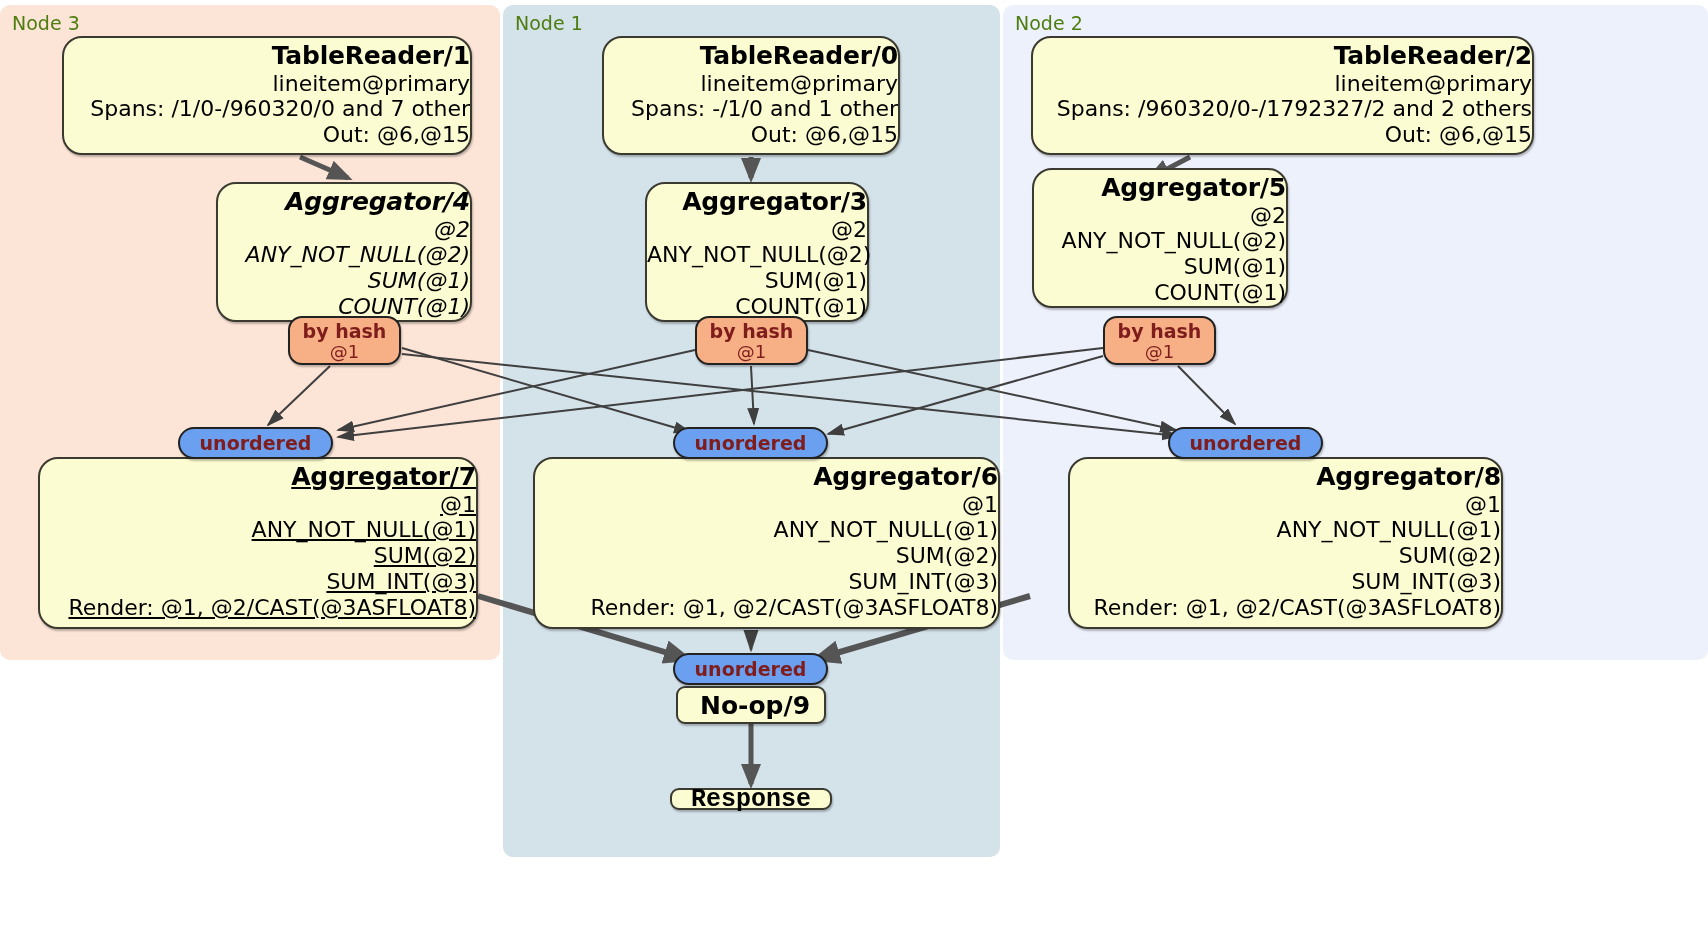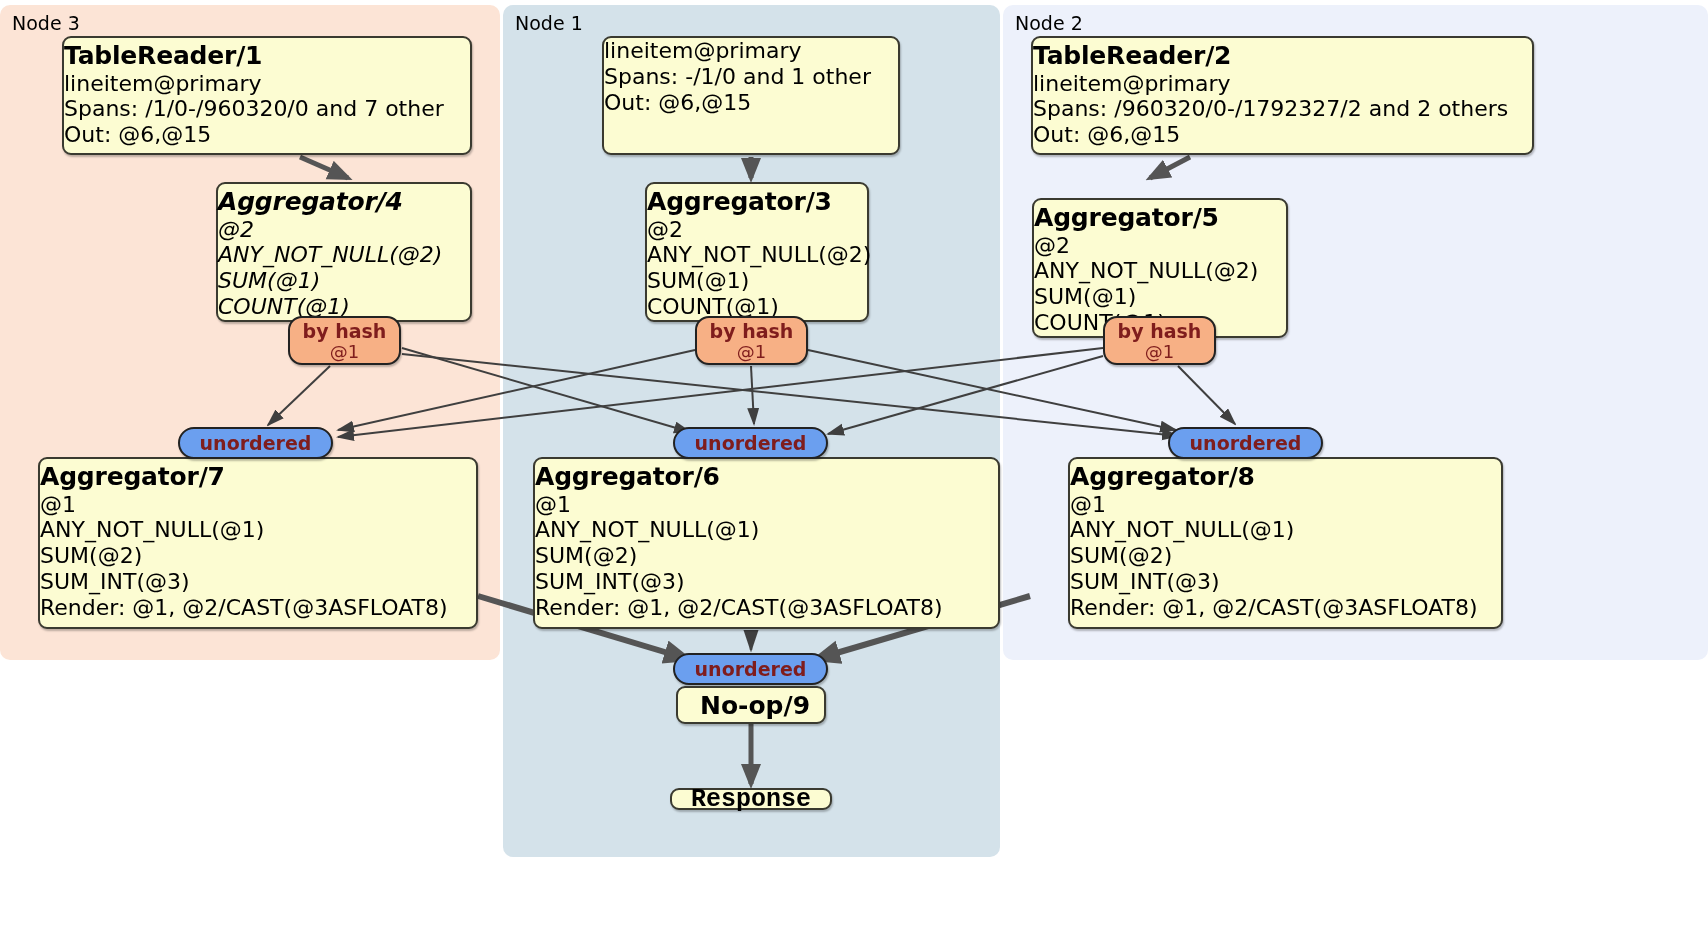--- a/index.html
+++ b/index.html
@@ -2,30 +2,30 @@
 <html><head>
 <meta charset="utf-8">
 <title>Distributed Query Plan</title>
 <style>
   html,body{margin:0;padding:0;background:#ffffff;}
   body{width:1708px;height:940px;position:relative;overflow:hidden;
        font-family:"DejaVu Sans","Liberation Sans",sans-serif;}
   #stage{position:absolute;left:0;top:0;width:1708px;height:940px;}
 
   .node-panel{position:absolute;border-radius:10px;box-sizing:border-box;}
-  .node-label{position:absolute;font-size:19px;color:#000000;
+  .node-label{position:absolute;font-size:19px;color:#4d7c0f;
               font-family:"DejaVu Sans","Liberation Sans",sans-serif;
               white-space:nowrap;}
 
   svg.edges{position:absolute;left:0;top:0;width:1708px;height:940px;
             pointer-events:none;}
 
   .proc{position:absolute;box-sizing:border-box;
-        background:#fcfcd2;border:2px solid #3a3a30;border-radius:9px;
-        text-align:left;line-height:1.18;color:#000;
+        background:#fcfcd2;border:2px solid #3a3a30;border-radius:20px;
+        text-align:right;line-height:1.18;color:#000;
         box-shadow:1px 2px 2px rgba(0,0,0,0.25);}
   .proc .ttl{font-weight:bold;font-size:25px;letter-spacing:-0.2px;
              display:block;padding-top:3px;}
   .proc .ln{font-size:22px;display:block;white-space:nowrap;}
 
   .badge{position:absolute;box-sizing:border-box;text-align:center;
          border:2px solid #222;color:#7f1d1d;line-height:1.1;
          box-shadow:1px 2px 2px rgba(0,0,0,0.25);}
   .badge .b1{font-weight:bold;font-size:19px;display:block;}
   .badge .b2{font-size:18px;display:block;}
@@ -97,20 +97,21 @@
   </svg>
 
   <div id="boxes">
       <div class="proc" style="left: 62px; top: 36px; width: 410px; height: 119px;">
         <span class="ttl">TableReader/1</span>
         <span class="ln">lineitem@primary</span>
         <span class="ln">Spans: /1/0-/960320/0 and 7 other</span>
         <span class="ln">Out: @6,@15</span>
       </div>
       <div class="proc" style="left: 602px; top: 36px; width: 298px; height: 119px;">
+        <span class="ttl">TableReader/0</span>
         <span class="ln">lineitem@primary</span>
         <span class="ln">Spans: -/1/0 and 1 other</span>
         <span class="ln">Out: @6,@15</span>
       </div>
       <div class="proc" style="left: 1031px; top: 36px; width: 503px; height: 119px;">
         <span class="ttl">TableReader/2</span>
         <span class="ln">lineitem@primary</span>
         <span class="ln">Spans: /960320/0-/1792327/2 and 2 others</span>
         <span class="ln">Out: @6,@15</span>
       </div>
@@ -121,28 +122,28 @@
         <span class="ln">SUM(@1)</span>
         <span class="ln">COUNT(@1)</span>
       </div>
       <div class="proc" style="left: 645px; top: 182px; width: 224px; height: 140px;">
         <span class="ttl">Aggregator/3</span>
         <span class="ln">@2</span>
         <span class="ln">ANY_NOT_NULL(@2)</span>
         <span class="ln">SUM(@1)</span>
         <span class="ln">COUNT(@1)</span>
       </div>
-      <div class="proc" style="left: 1032px; top: 198px; width: 256px; height: 140px;">
+      <div class="proc" style="left: 1032px; top: 168px; width: 256px; height: 140px;">
         <span class="ttl">Aggregator/5</span>
         <span class="ln">@2</span>
         <span class="ln">ANY_NOT_NULL(@2)</span>
         <span class="ln">SUM(@1)</span>
         <span class="ln">COUNT(@1)</span>
       </div>
-      <div class="proc" style="left: 38px; top: 457px; width: 440px; height: 172px;">
+      <div class="proc" style="left: 38px; top: 457px; width: 440px; height: 172px; text-decoration: underline;">
         <span class="ttl">Aggregator/7</span>
         <span class="ln">@1</span>
         <span class="ln">ANY_NOT_NULL(@1)</span>
         <span class="ln">SUM(@2)</span>
         <span class="ln">SUM_INT(@3)</span>
         <span class="ln">Render: @1, @2/CAST(@3ASFLOAT8)</span>
       </div>
       <div class="proc" style="left: 533px; top: 457px; width: 467px; height: 172px;">
         <span class="ttl">Aggregator/6</span>
         <span class="ln">@1</span>

